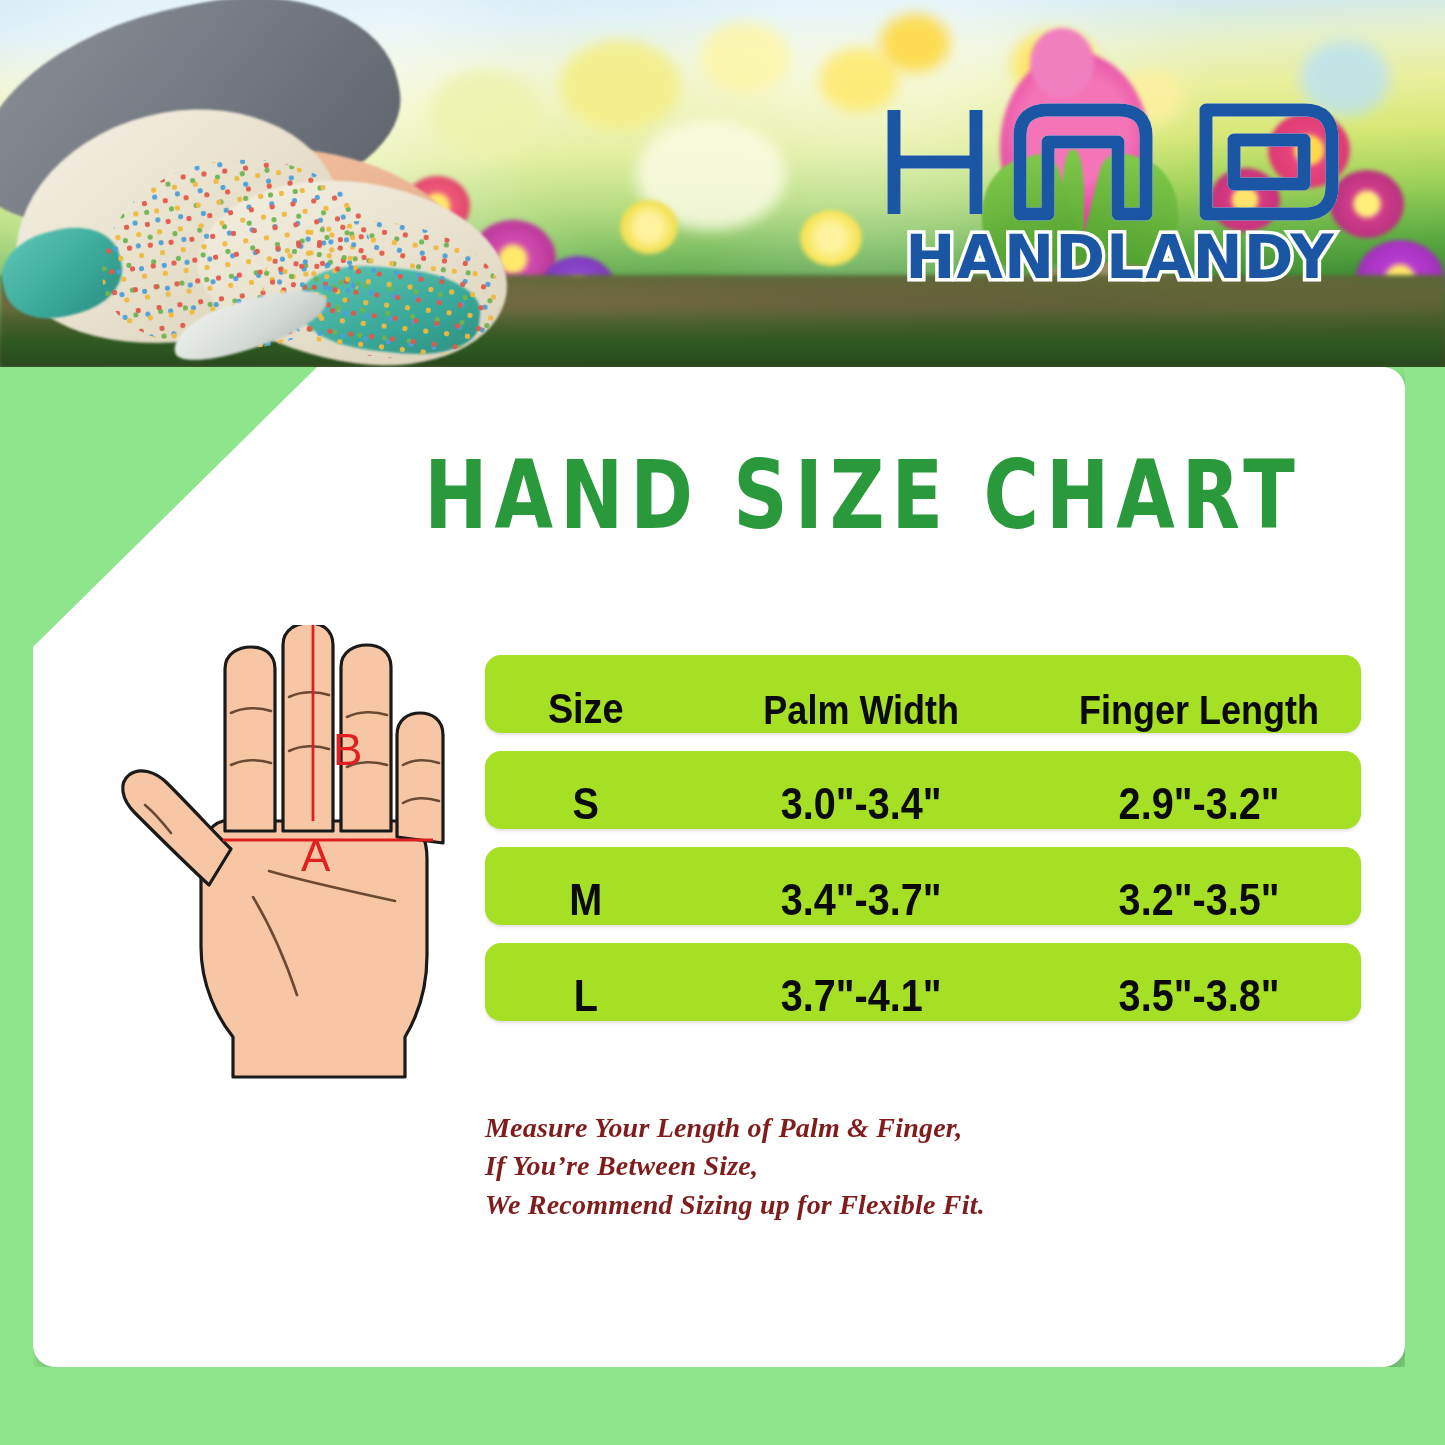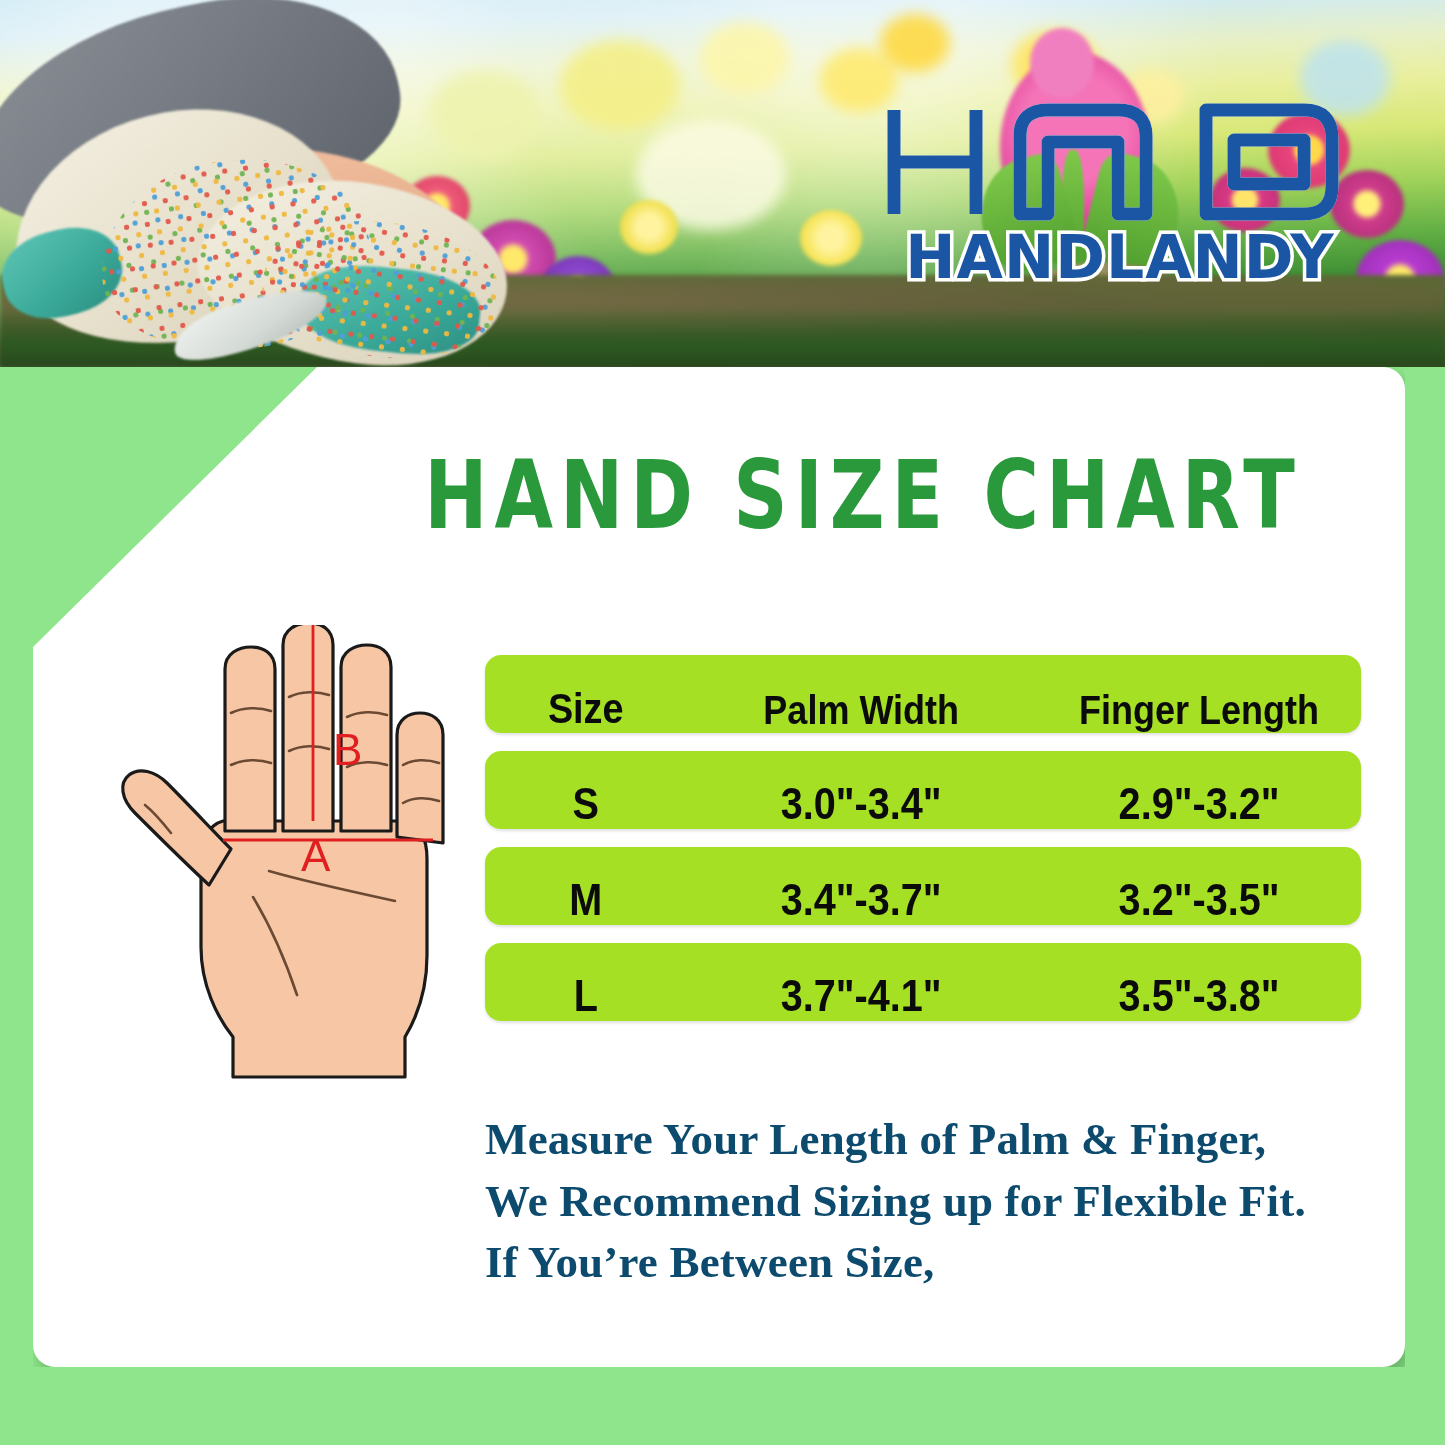--- a/index.html
+++ b/index.html
@@ -215,26 +215,27 @@
   .c-finger { width: 37%; font-size: 44px; }
   .row.header .c-size   { font-size: 42px; }
   .row.header .c-palm   { font-size: 40px; }
   .row.header .c-finger { font-size: 40px; }
 
   
   .note {
     position: absolute;
     left: 452px; top: 742px;
     width: 900px;
-    color: #0c4a6e;
-    font-size: 45px;
+    color: #7f1d1d;
+    font-size: 28px;
     font-weight: 700;
     line-height: 1.37;
     font-family: "Liberation Serif", serif;
     letter-spacing: .2px;
+    font-style: italic;
   }
   .note div { white-space: nowrap; }
 
   
   .logo {
     position: absolute;
     left: 880px; top: 96px;
     width: 480px; height: 192px;
   }
   .logo svg { display: block; width: 100%; height: 100%; }
@@ -381,18 +382,18 @@
       <div class="row">
         <div class="cell c-size">L</div>
         <div class="cell c-palm">3.7"-4.1"</div>
         <div class="cell c-finger">3.5"-3.8"</div>
       </div>
 
     </div>
 
     <div class="note">
       <div>Measure Your Length of Palm &amp; Finger,</div>
+      <div>If You’re Between Size,</div>
       <div>We Recommend Sizing up for Flexible Fit.</div>
-      <div>If You’re Between Size,</div>
     </div>
 
   </div>
 </div>
 
 </body></html>

